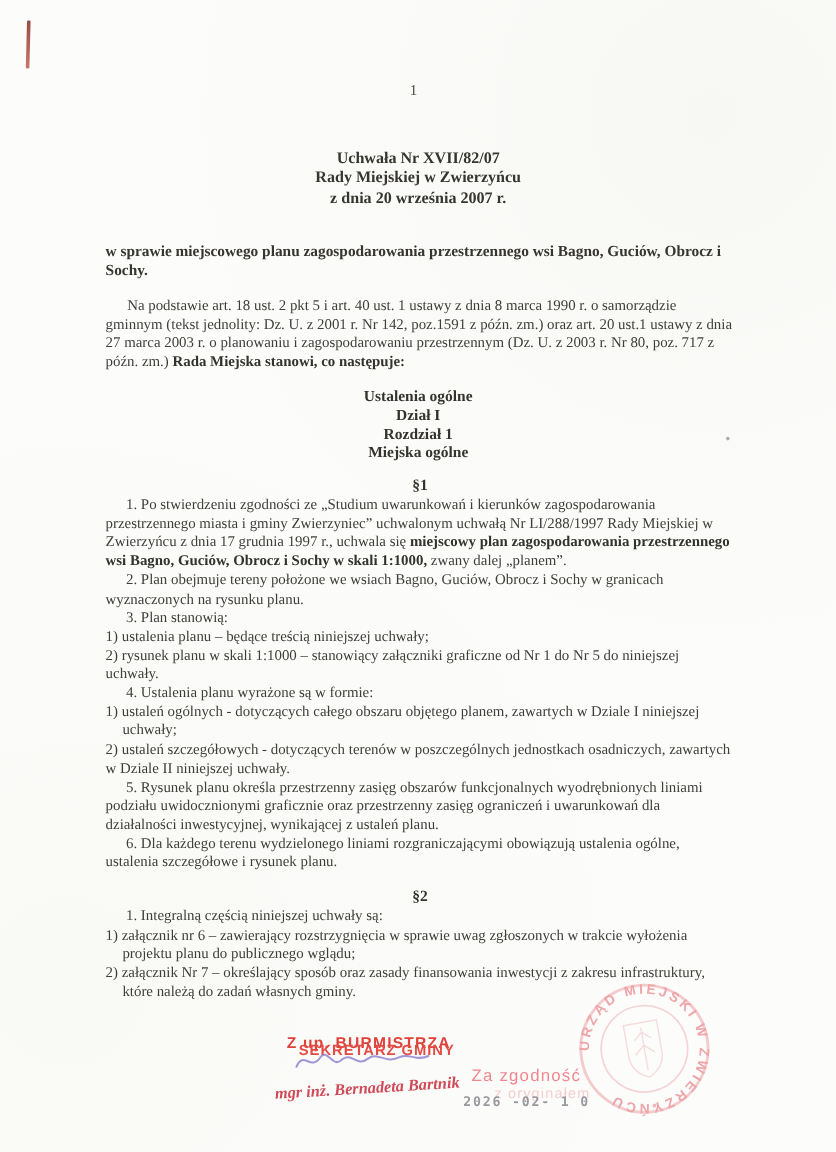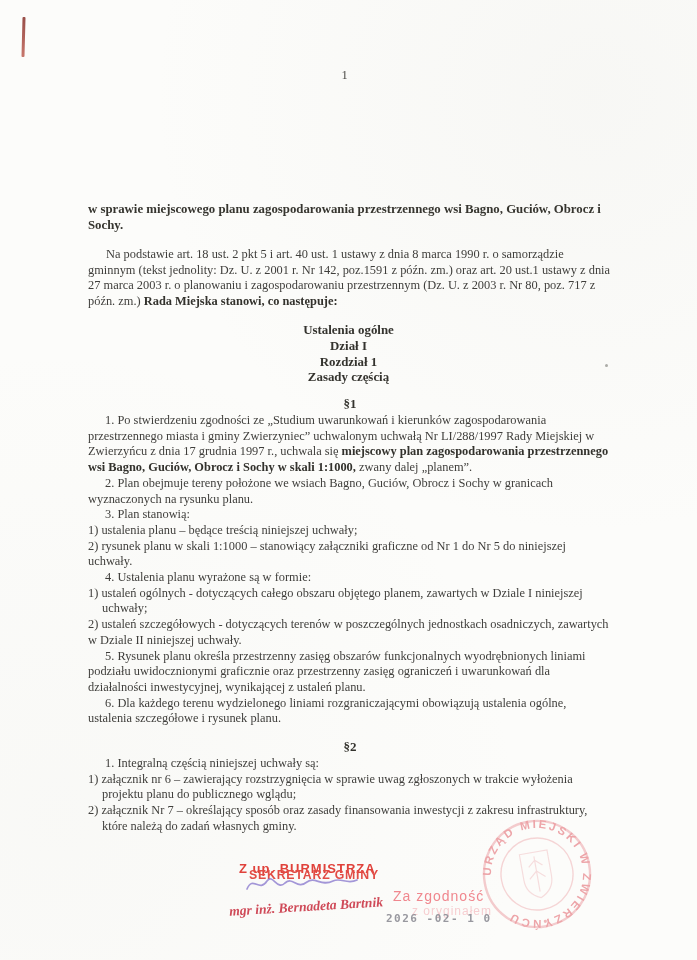--- a/index.html
+++ b/index.html
@@ -94,30 +94,35 @@
 </head>
 <body>
 
 <div class="page">
 
   <div class="artifact-line"></div>
   <div class="artifact-dot"></div>
 
   <div class="page-number">1</div>
 
+  <div class="title-block">
+    <div>Uchwała Nr XVII/82/07</div>
+    <div>Rady Miejskiej w Zwierzyńcu</div>
+    <div>z dnia 20 września 2007 r.</div>
+  </div>
 
   <div class="subject">w sprawie miejscowego planu zagospodarowania przestrzennego wsi Bagno, Guciów, Obrocz i  Sochy.</div>
 
   <div class="preamble"><span>Na podstawie art. 18 ust. 2 pkt 5 i art. 40 ust. 1 ustawy z dnia 8 marca 1990 r. o samorządzie gminnym (tekst jednolity: Dz. U. z 2001 r. Nr 142, poz.1591 z późn. zm.) oraz art. 20 ust.1 ustawy z dnia 27 marca 2003 r. o planowaniu i zagospodarowaniu przestrzennym (Dz. U. z 2003 r. Nr 80, poz. 717 z późn. zm.) </span><span class="b">Rada Miejska stanowi, co następuje:</span></div>
 
   <div class="division-heading">
     <div>Ustalenia ogólne</div>
     <div>Dział I</div>
     <div>Rozdział 1</div>
-    <div>Zasady częścią</div>
+    <div>Miejska ogólne</div>
   </div>
 
   <div class="section s1">
     <div class="sec-symbol">§1</div>
     <div class="sec-body">
         <div class="para indent"><span>1. Po stwierdzeniu zgodności ze „Studium uwarunkowań i kierunków zagospodarowania przestrzennego miasta i gminy Zwierzyniec” uchwalonym uchwałą  Nr LI/288/1997 Rady Miejskiej w Zwierzyńcu z dnia 17 grudnia 1997 r., uchwala się </span><span class="b">miejscowy plan zagospodarowania przestrzennego wsi Bagno, Guciów, Obrocz i  Sochy  w skali 1:1000,</span><span> zwany dalej „planem”.</span></div>
         <div class="para indent"><span>2. Plan obejmuje  tereny położone we wsiach Bagno, Guciów, Obrocz i  Sochy w granicach wyznaczonych na rysunku planu.</span></div>
         <div class="para indent"><span>3. Plan stanowią:</span></div>
         <div class="para item"><span>1) ustalenia planu – będące treścią niniejszej uchwały;</span></div>
         <div class="para item"><span>2) rysunek planu w skali 1:1000 – stanowiący załączniki graficzne od Nr 1 do Nr 5 do  niniejszej uchwały.</span></div>

